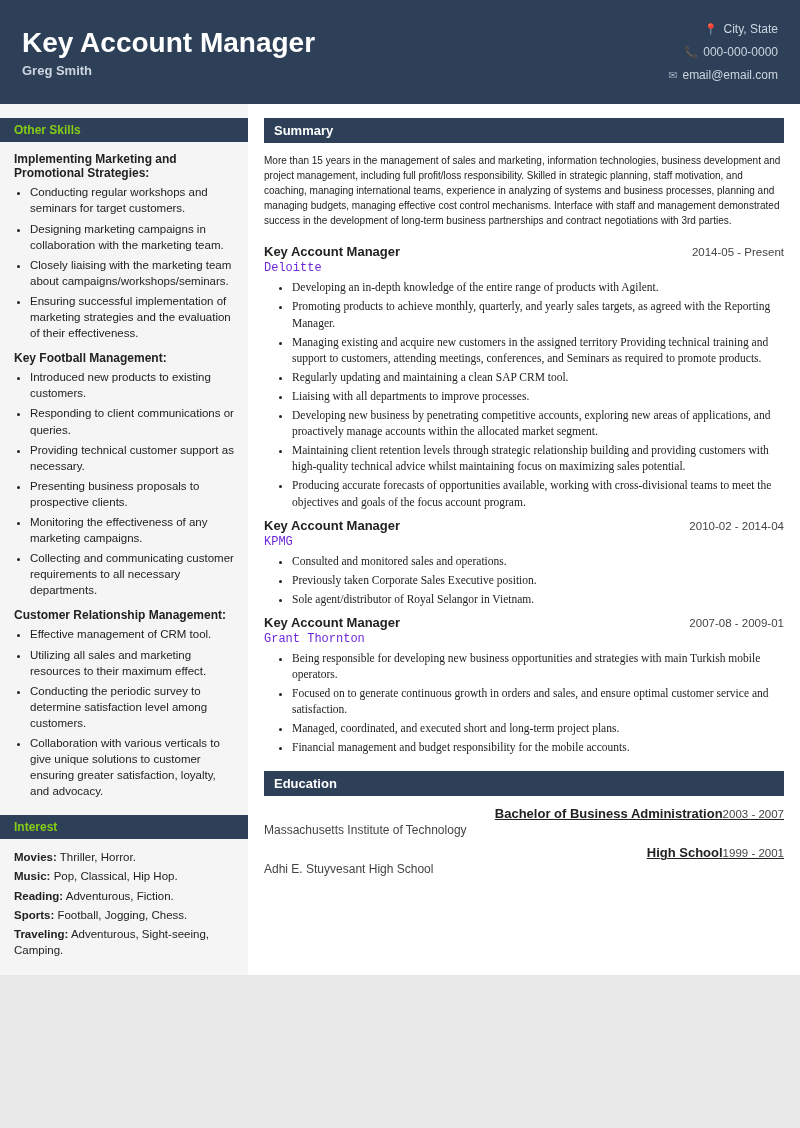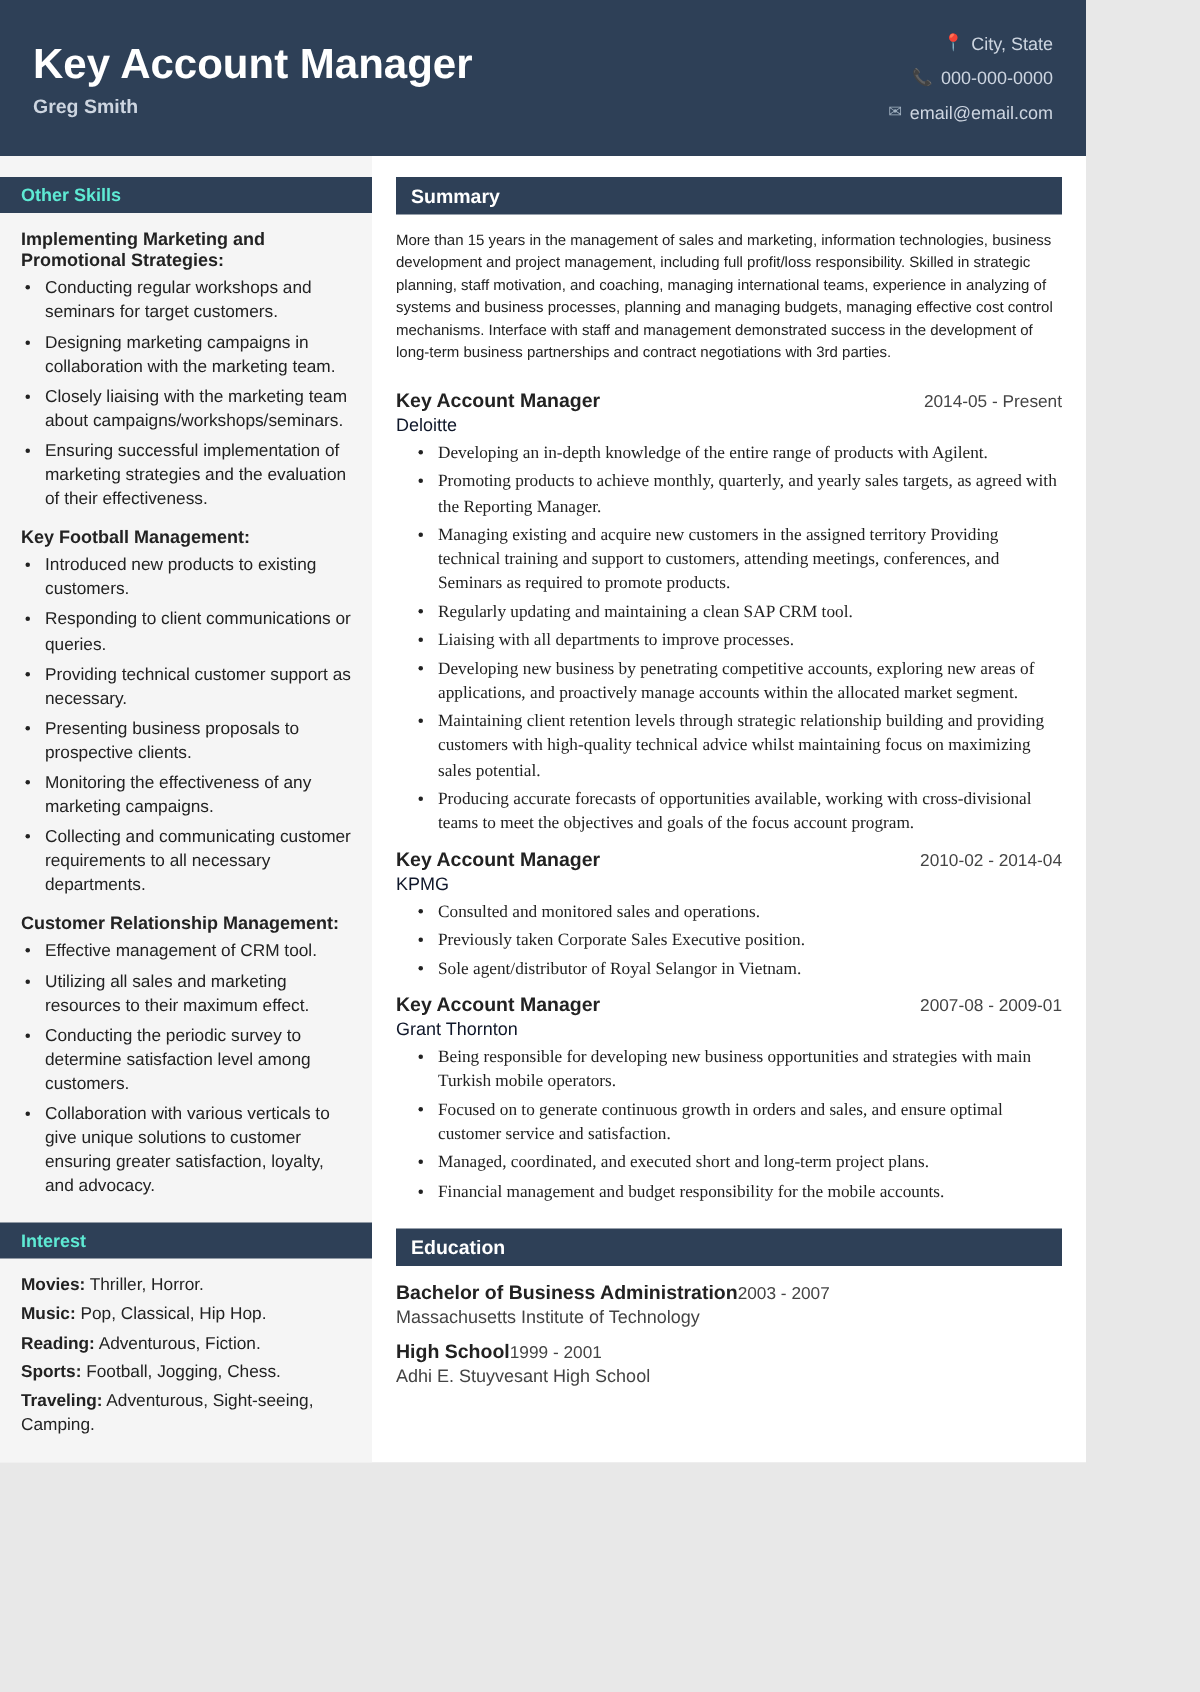--- a/index.html
+++ b/index.html
@@ -4,21 +4,21 @@
   <style>
     * { margin: 0; padding: 0; box-sizing: border-box; }
     body {
       font-family: Arial, sans-serif;
       font-size: 12px;
       color: #222;
       background: #e8e8e8;
       width: 800px;
     }
     .resume-wrapper {
-      width: 724px;
+      width: 800px;
       background: #fff;
     }
 
     
     .header {
       background: #2e4057;
       color: #fff;
       display: flex;
       justify-content: space-between;
       align-items: center;
@@ -63,21 +63,21 @@
     
     .left-col {
       width: 248px;
       min-width: 248px;
       background: #f5f5f5;
       padding: 14px 14px 14px 14px;
     }
 
     .section-title-sidebar {
       background: #2e4057;
-      color: #5eead4;
+      color: #84cc16;
       font-size: 12px;
       font-weight: bold;
       padding: 5px 10px;
       margin-bottom: 10px;
       margin-left: -14px;
       margin-right: -14px;
       padding-left: 14px;
     }
 
     .sidebar-subsection-title {
@@ -144,41 +144,43 @@
       font-size: 13px;
       font-weight: bold;
       color: #222;
     }
     .job-dates {
       font-size: 11.5px;
       color: #444;
     }
     .job-company {
       font-size: 12px;
-      color: #0f172a;
+      color: #6d28d9;
       margin-bottom: 4px;
+      font-family: Liberation Mono, monospace;
     }
     .job-list {
       list-style: disc;
       margin-left: 28px;
       margin-bottom: 8px;
       font-family: Liberation Serif, serif;
     }
     .job-list li {
       font-size: 11.5px;
       color: #222;
       margin-bottom: 3px;
       line-height: 1.4;
     }
 
     .edu-header {
       display: flex;
-      justify-content: flex-start;
+      justify-content: flex-end;
       align-items: baseline;
       margin-bottom: 2px;
+      text-decoration: underline;
     }
     .edu-title {
       font-size: 13px;
       font-weight: bold;
       color: #222;
     }
     .edu-dates {
       font-size: 11.5px;
       color: #444;
     }

